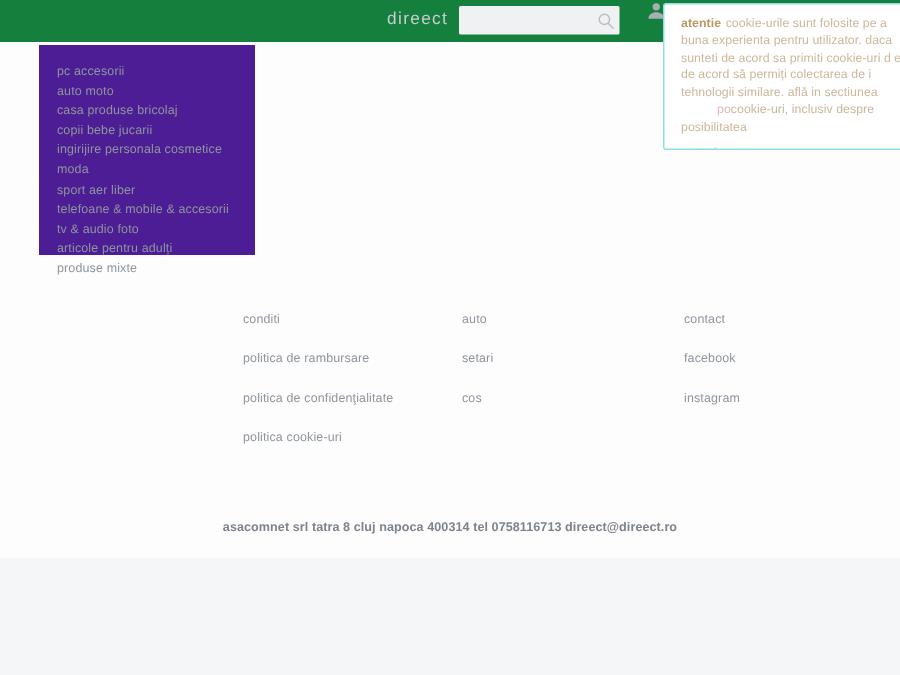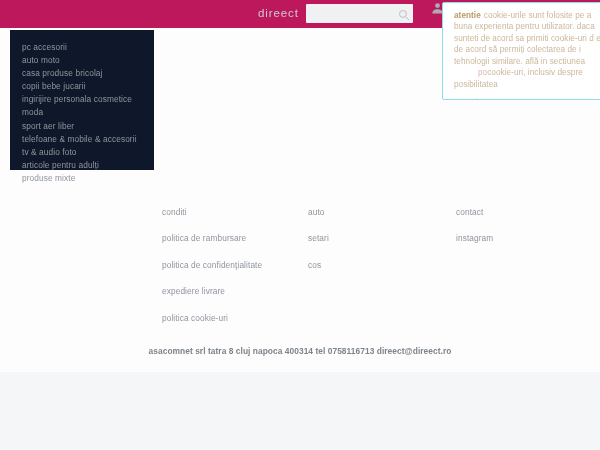--- a/index.html
+++ b/index.html
@@ -28,21 +28,21 @@
     left: 0; top: 0;
     width: 600px; height: 372px;
     background: #fdfdfe;
   }
 
   
   #header {
     position: absolute;
     left: 0; top: 0;
     width: 600px; height: 28px;
-    background: #be185d;
+    background: #15803d;
     z-index: 6;
   }
   #logo {
     position: absolute;
     left: 258px; top: 6px;
     font-size: 11.5px;
     letter-spacing: .9px;
     color: #c9cdd3;
     font-weight: 400;
     line-height: 14px;
@@ -112,23 +112,23 @@
     margin-top: 3px;
     font-size: 8.2px;
     color: #d5c6ae;
     cursor: pointer;
     line-height: 11px;
   }
 
   
   #category-panel {
     position: absolute;
-    left: 10px; top: 30px;
+    left: 26px; top: 30px;
     width: 144px; height: 140px;
-    background: #0f172a;
+    background: #4c1d95;
     z-index: 4;
   }
   #category-list {
     list-style: none;
     margin: 0;
     padding: 11px 0 0 12px;
   }
   #category-list li {
     font-size: 8.3px;
     line-height: 13.1px;
@@ -225,31 +225,31 @@
       <li>produse mixte</li>
     </ul>
   </div>
 
   <div id="footer-cols">
 
     <div class="fcol" id="fcol-0">
       <span class="flink">conditi</span>
       <span class="flink">politica de rambursare</span>
       <span class="flink">politica de confidenţialitate</span>
-      <span class="flink">expediere livrare</span>
       <span class="flink">politica cookie-uri</span>
     </div>
 
     <div class="fcol" id="fcol-1">
       <span class="flink">auto</span>
       <span class="flink">setari</span>
       <span class="flink">cos</span>
     </div>
 
     <div class="fcol" id="fcol-2">
       <span class="flink">contact</span>
+      <span class="flink">facebook</span>
       <span class="flink">instagram</span>
     </div>
   </div>
 
   <div id="address-line">asacomnet srl tatra 8 cluj napoca 400314 tel 0758116713 direect@direect.ro</div>
 
 </div>
 
 </body></html>

